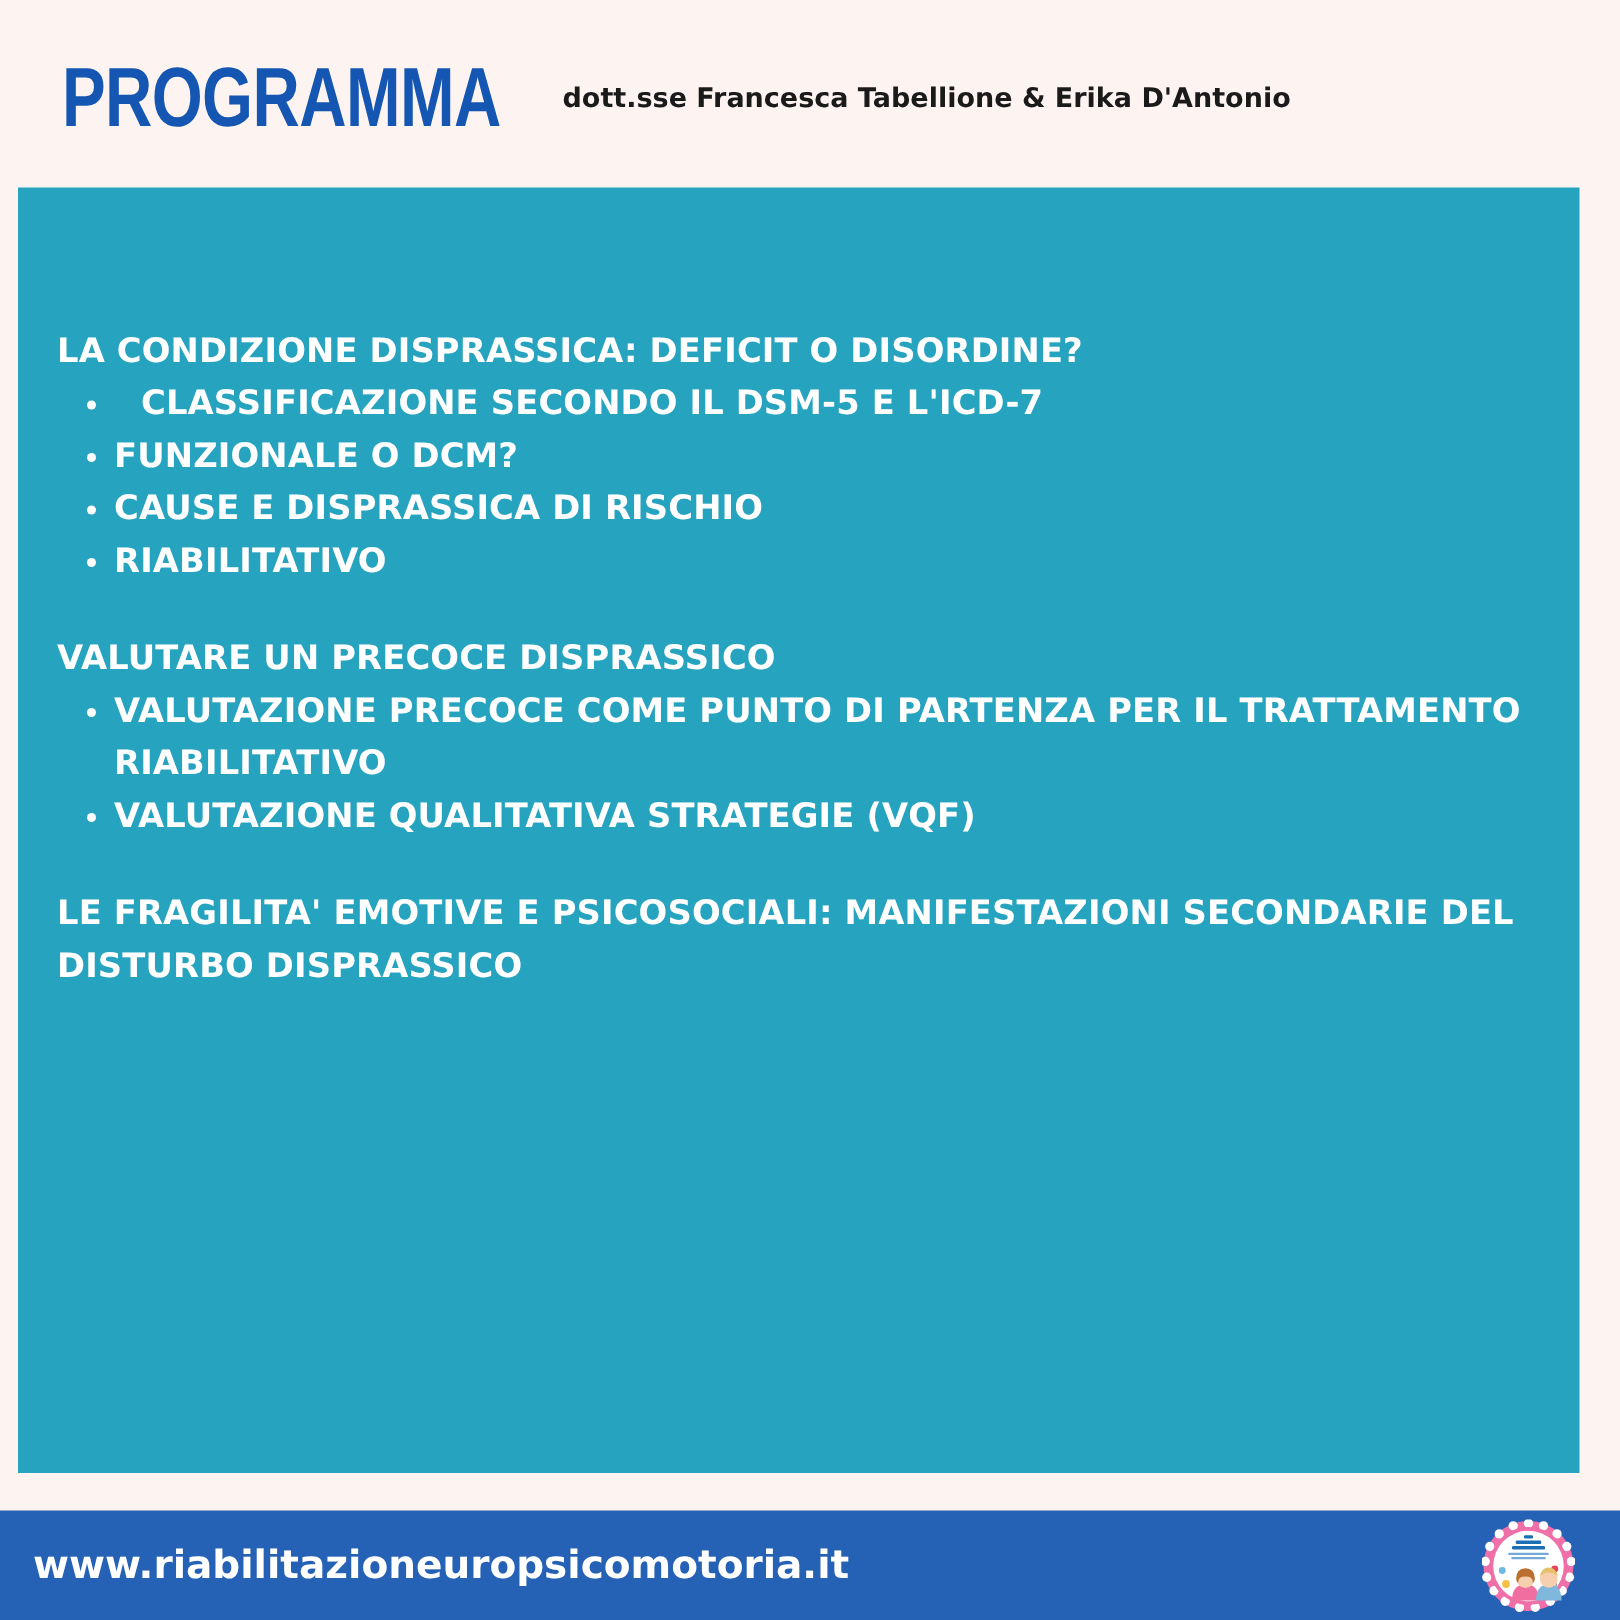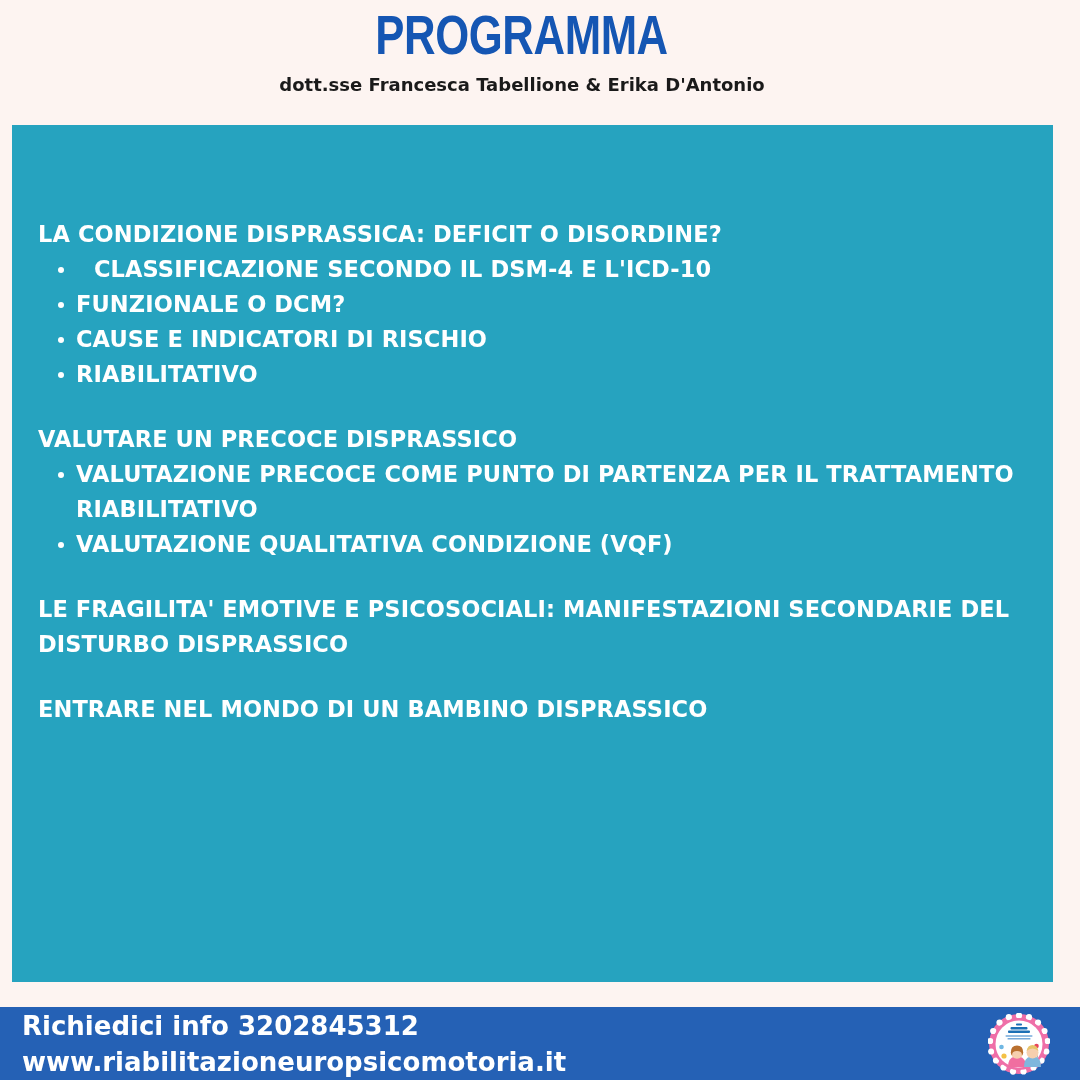--- a/index.html
+++ b/index.html
@@ -14,21 +14,20 @@
     overflow: hidden;
     position: relative;
   }
 
   
   .header {
     width: 1044px;
     height: 125px;
     background: #fdf4f1;
     display: flex;
-    flex-direction: column;
     align-items: center;
     justify-content: flex-start;
     box-sizing: border-box;
     padding-top: 4px;
   }
   .title {
     color: #1556b3;
     font-family: "Liberation Sans Narrow", "Liberation Sans", sans-serif;
     font-weight: bold;
     font-size: 56px;
@@ -154,47 +153,45 @@
 <div class="header">
   <div class="title">PROGRAMMA</div>
   <div class="subtitle">dott.sse Francesca Tabellione &amp; Erika D'Antonio</div>
 </div>
 
 <div class="panel">
   <div id="sections-root">
       <div class="section">
         <div class="section-heading">LA CONDIZIONE DISPRASSICA: DEFICIT O DISORDINE?</div>
         <div class="bullets">
-          <div class="bullet extra-indent"><span class="dot"></span><span>CLASSIFICAZIONE SECONDO IL DSM-4 E L'ICD-10</span></div>
+          <div class="bullet extra-indent"><span class="dot"></span><span>CLASSIFICAZIONE SECONDO IL DSM-5 E L'ICD-7</span></div>
           <div class="bullet"><span class="dot"></span><span>FUNZIONALE O DCM?</span></div>
-          <div class="bullet"><span class="dot"></span><span>CAUSE E INDICATORI DI RISCHIO</span></div>
+          <div class="bullet"><span class="dot"></span><span>CAUSE E DISPRASSICA DI RISCHIO</span></div>
           <div class="bullet"><span class="dot"></span><span>RIABILITATIVO</span></div>
         </div>
       </div>
       <div class="section">
         <div class="section-heading">VALUTARE UN PRECOCE DISPRASSICO</div>
         <div class="bullets">
           <div class="bullet"><span class="dot"></span><span>VALUTAZIONE PRECOCE COME PUNTO DI PARTENZA PER IL TRATTAMENTO RIABILITATIVO</span></div>
-          <div class="bullet"><span class="dot"></span><span>VALUTAZIONE QUALITATIVA CONDIZIONE (VQF)</span></div>
+          <div class="bullet"><span class="dot"></span><span>VALUTAZIONE QUALITATIVA STRATEGIE (VQF)</span></div>
         </div>
       </div>
       <div class="section">
         <div class="section-heading">LE FRAGILITA' EMOTIVE E PSICOSOCIALI: MANIFESTAZIONI SECONDARIE DEL DISTURBO DISPRASSICO</div>
       </div>
       <div class="section">
-        <div class="section-heading">ENTRARE NEL MONDO DI UN BAMBINO DISPRASSICO</div>
         <div class="bullets">
         </div>
       </div>
     </div>
 </div>
 
 <div class="footer">
   <div class="footer-text">
-    <div class="footer-line">Richiedici info 3202845312</div>
     <div class="footer-line">www.riabilitazioneuropsicomotoria.it</div>
   </div>
 
   <div class="logo">
     <svg width="62" height="62" viewBox="0 0 62 62" aria-hidden="true">
 
       <g>
         <circle cx="31" cy="31" r="30" fill="#ef6fa8"></circle>
         <g fill="#ffffff">
           <circle cx="31" cy="2.5" r="3.1"></circle>

